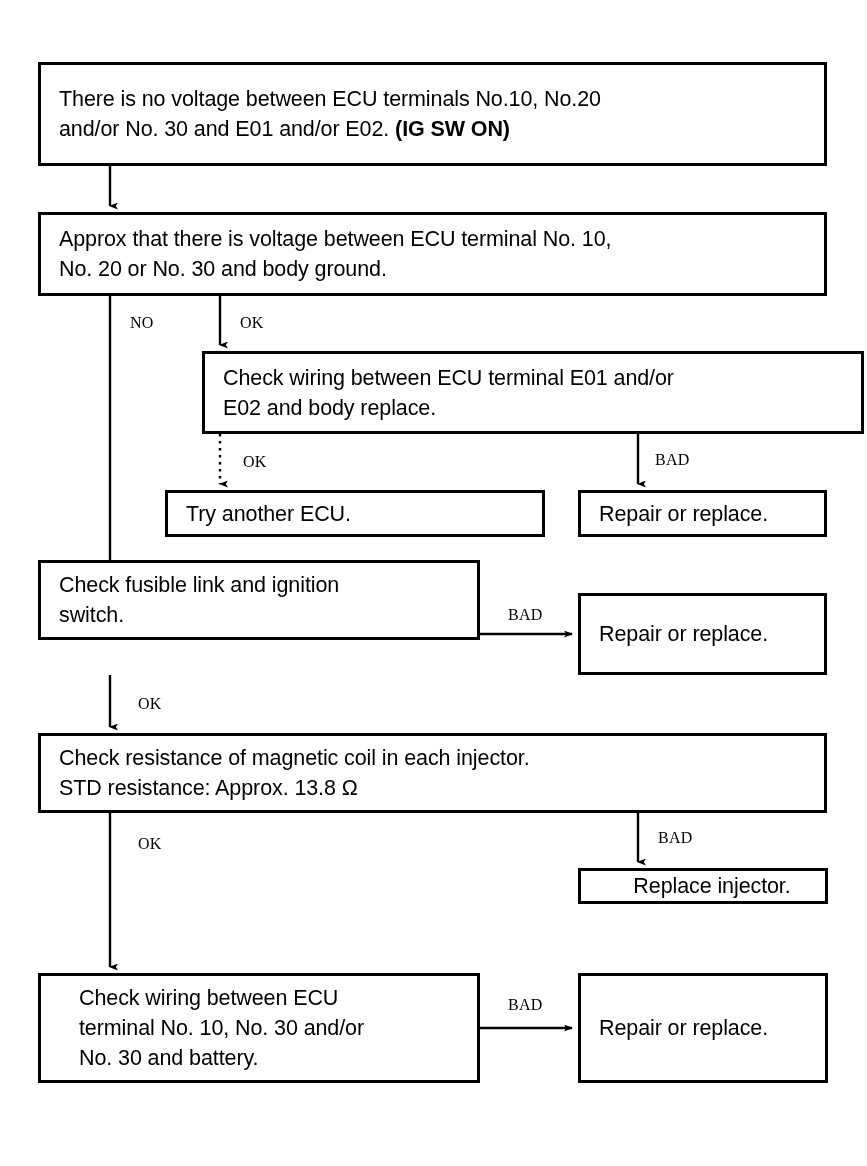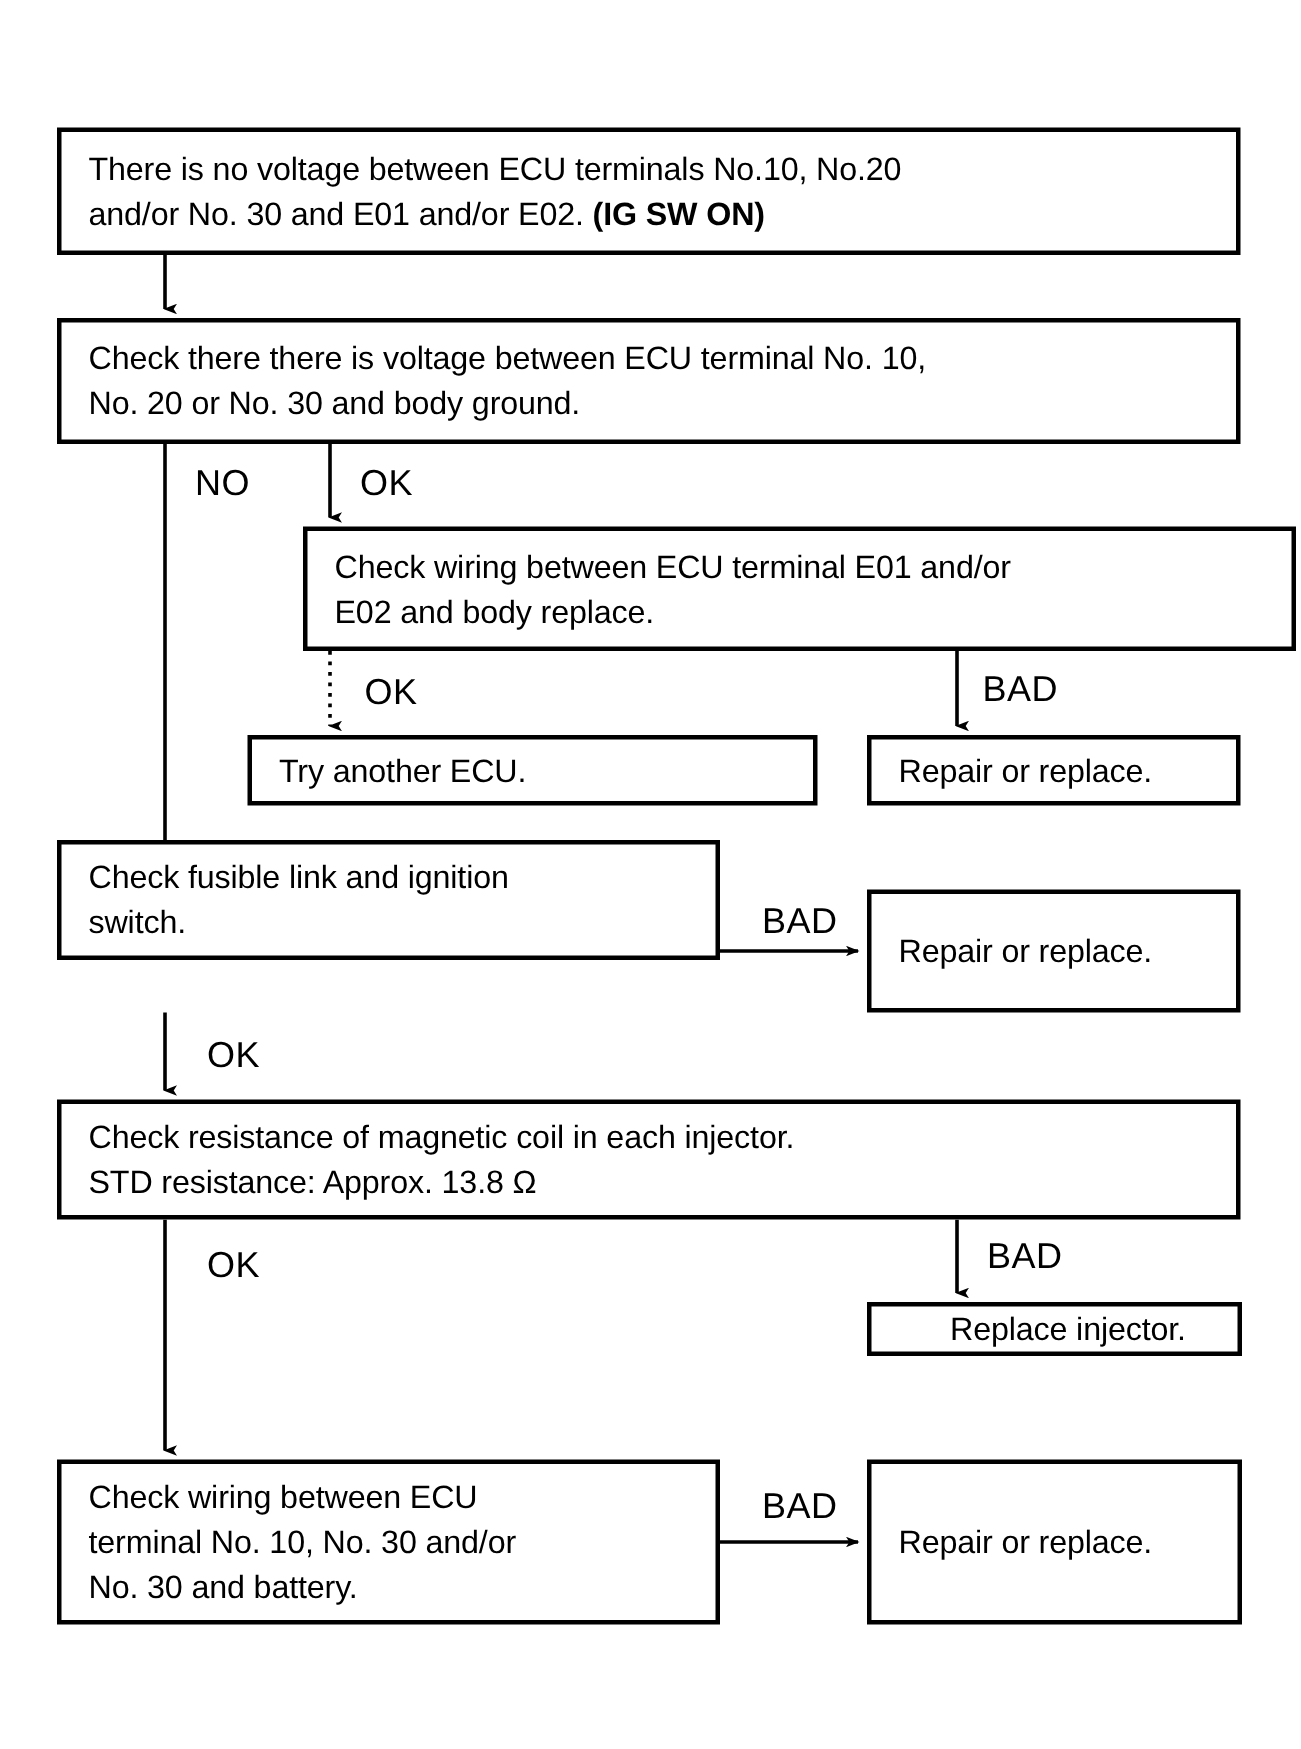--- a/index.html
+++ b/index.html
@@ -35,24 +35,25 @@
     line-height: 30px;
     letter-spacing: -0.1px;
     padding-left: 18px;
     white-space: nowrap;
   }
   .node .line.bold {
     font-weight: normal;
   }
   .edge-label {
     position: absolute;
-    font-size: 24px;
+    font-size: 16px;
     line-height: 20px;
     letter-spacing: 0.3px;
     white-space: nowrap;
+    font-family: Liberation Serif, serif;
   }
   svg.wires {
     position: absolute;
     left: 0; top: 0;
     width: 867px;
     height: 1166px;
     pointer-events: none;
   }
 </style>
 </head>
@@ -84,27 +85,27 @@
 
     <line x1="110" y1="675" x2="110" y2="727" stroke="#000" stroke-width="2.4" marker-end="url(#arrowhead)"></line>
 
     <line x1="638" y1="813" x2="638" y2="862" stroke="#000" stroke-width="2.4" marker-end="url(#arrowhead)"></line>
 
     <line x1="110" y1="813" x2="110" y2="967" stroke="#000" stroke-width="2.4" marker-end="url(#arrowhead)"></line>
 
     <line x1="480" y1="1028" x2="572" y2="1028" stroke="#000" stroke-width="2.4" marker-end="url(#arrowhead-r)"></line>
   </svg>
 
-  <div class="node" style="left:38px; top:85px; width:789px; height:85px;">
+  <div class="node" style="left:38px; top:62px; width:789px; height:104px;">
     <div class="line">There is no voltage between ECU terminals No.10, No.20</div>
     <div class="line"><span>and/or No. 30 and E01 and/or E02. </span><b>(IG SW ON)</b></div>
   </div>
 
   <div class="node" style="left:38px; top:212px; width:789px; height:84px;">
-    <div class="line">Check there there is voltage between ECU terminal No. 10,</div>
+    <div class="line">Approx that there is voltage between ECU terminal No. 10,</div>
     <div class="line">No. 20 or No. 30 and body ground.</div>
   </div>
 
   <div class="node" style="left:165px; top:351px; width:662px; height:83px;margin-left:37px;">
     <div class="line">Check wiring between ECU terminal E01 and/or</div>
     <div class="line">E02 and body replace.</div>
   </div>
 
   <div class="node" style="left:165px; top:490px; width:380px; height:47px;">
     <div class="line">Try another ECU.</div>
@@ -125,21 +126,21 @@
 
   <div class="node" style="left:38px; top:733px; width:789px; height:80px;">
     <div class="line">Check resistance of magnetic coil in each injector.</div>
     <div class="line bold">STD resistance:   Approx. 13.8 Ω</div>
   </div>
 
   <div class="node" style="left:578px; top:868px; width:250px; height:36px;align-items:center;">
     <div class="line">Replace injector.</div>
   </div>
 
-  <div class="node" style="left:38px; top:973px; width:442px; height:110px;">
+  <div class="node" style="left:38px; top:973px; width:442px; height:110px;padding-left:20px;">
     <div class="line">Check wiring between ECU</div>
     <div class="line">terminal No. 10, No. 30 and/or</div>
     <div class="line">No. 30 and battery.</div>
   </div>
 
   <div class="node" style="left:578px; top:973px; width:250px; height:110px;">
     <div class="line">Repair or replace.</div>
   </div>
 
   <div class="edge-label" style="left:130px; top:313px;">NO</div>

